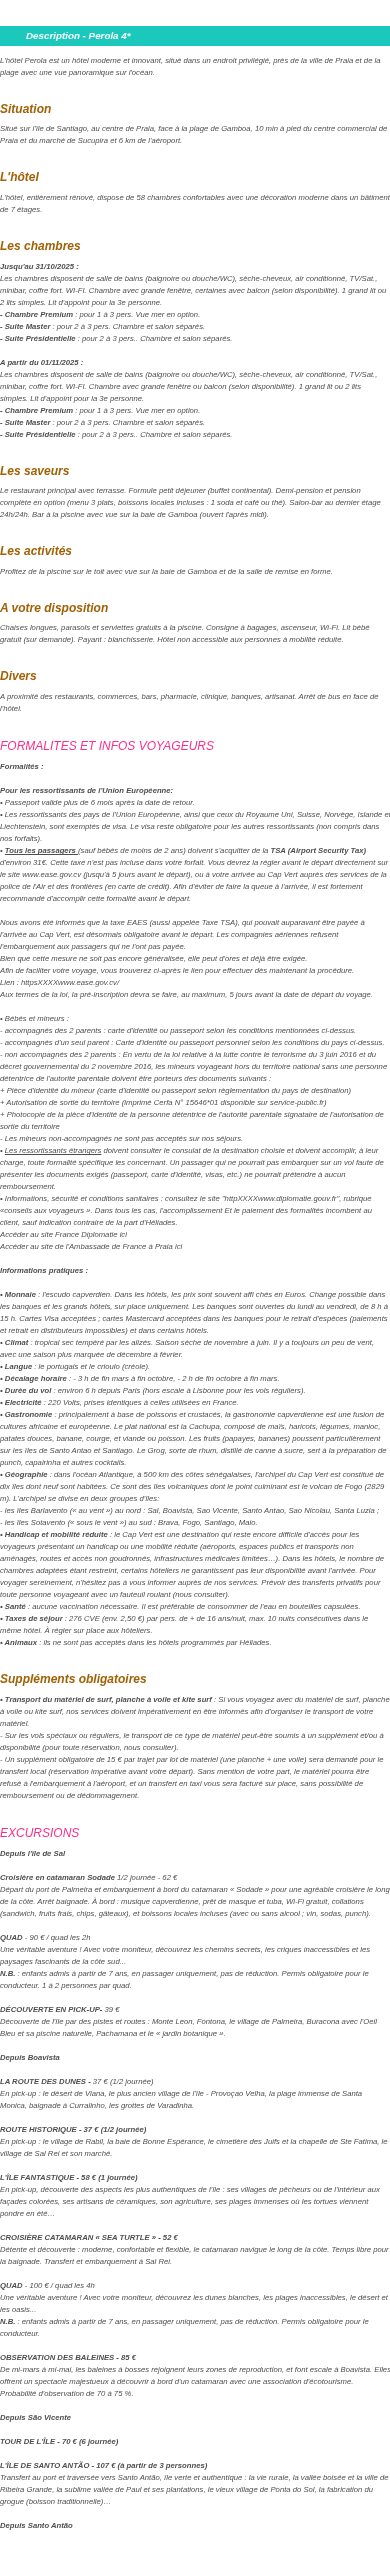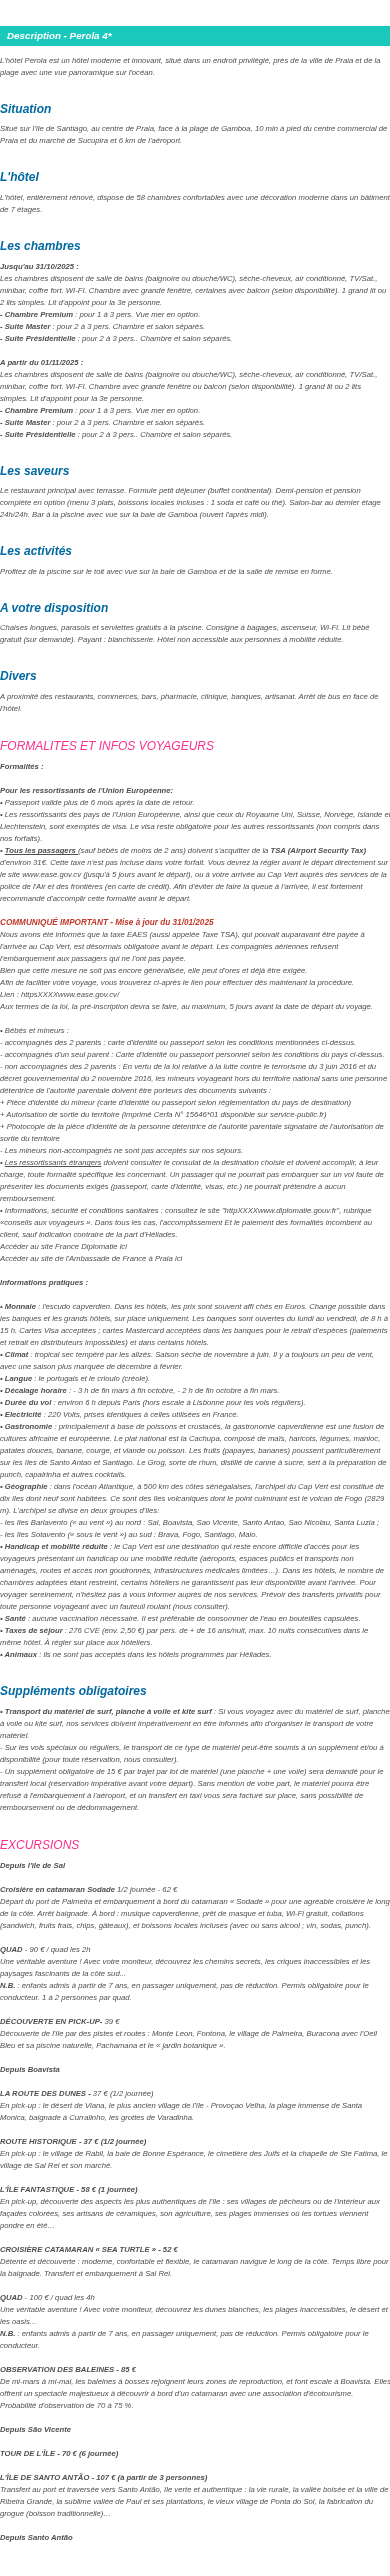--- a/index.html
+++ b/index.html
@@ -11,38 +11,38 @@
     font-size:7.7px;
     line-height:12px;
   }
   #doc{padding:0 0 15.5px 0;}
   .banner{
     background:#1bc8bc;
     height:19.6px;
     margin:26px 0 9.3px 0;
     display:flex;
     align-items:center;
-    padding-left:7px;
+    padding-left:26px;
   }
   .banner-title{
     color:#ffffff;
     font-weight:bold;
     font-style:italic;
     font-size:9.8px;
   }
   h1.h1{
     color:#fa2f8c;
     font-size:12px;
     line-height:1.18;
     font-weight:normal;
     font-style:italic;
     margin:24px 0 8.2px 0;
   }
   h2.h2{
-    color:#0369a1;
+    color:#a16207;
     font-size:12px;
     line-height:1.2;
     font-weight:bold;
     font-style:italic;
     margin:23px 0 7.2px 0;
   }
   p.blk{margin:0 0 12px 0;}
   p.hred{
     color:#c0392b;
     font-weight:bold;
@@ -72,21 +72,20 @@
       <p class="blk"><span>Le restaurant principal avec terrasse. Formule petit déjeuner (buffet continental). Demi-pension et pension complète en option (menu 3 plats, boissons locales incluses : 1 soda et café ou thé). Salon-bar au dernier étage 24h/24h. Bar à la piscine avec vue sur la baie de Gamboa (ouvert l'après midi).</span></p>
       <h2 class="h2">Les activités</h2>
       <p class="blk"><span>Profitez de la piscine sur le toit avec vue sur la baie de Gamboa et de la salle de remise en forme.</span></p>
       <h2 class="h2">A votre disposition</h2>
       <p class="blk"><span>Chaises longues, parasols et serviettes gratuits à la piscine. Consigne à bagages, ascenseur, Wi-Fi. Lit bébé gratuit (sur demande). Payant : blanchisserie. Hôtel non accessible aux personnes à mobilité réduite.</span></p>
       <h2 class="h2">Divers</h2>
       <p class="blk"><span>A proximité des restaurants, commerces, bars, pharmacie, clinique, banques, artisanat. Arrêt de bus en face de l'hôtel.</span></p>
       <h1 class="h1">FORMALITES ET INFOS VOYAGEURS</h1>
       <p class="blk"><span class="b">Formalités :</span></p>
       <p class="blk"><span class="b">Pour les ressortissants de l'Union Européenne:</span><br><span>• Passeport valide plus de 6 mois après la date de retour.</span><br><span>• Les ressortissants des pays de l'Union Européenne, ainsi que ceux du Royaume Uni, Suisse, Norvège, Islande et Liechtenstein, sont exemptés de visa. Le visa reste obligatoire pour les autres ressortissants (non compris dans nos forfaits).</span><br><span>• </span><span class="b u">Tous les passagers </span><span>(sauf bébés de moins de 2 ans) doivent s'acquitter de la </span><span class="b">TSA (Airport Security Tax)</span><span> d'environ 31€. Cette taxe n'est pas incluse dans votre forfait. Vous devrez la régler avant le départ directement sur le site www.ease.gov.cv (jusqu'à 5 jours avant le départ), ou à votre arrivée au Cap Vert auprès des services de la police de l'Air et des frontières (en carte de crédit). Afin d'éviter de faire la queue à l'arrivée, il est fortement recommandé d'accomplir cette formalité avant le départ.</span></p>
-      <p class="hred">COMMUNIQUÉ IMPORTANT - Mise à jour du 31/01/2025</p>
       <p class="blk"><span>Nous avons été informés que la taxe EAES (aussi appelée Taxe TSA), qui pouvait auparavant être payée à l'arrivée au Cap Vert, est désormais obligatoire avant le départ. Les compagnies aériennes refusent l'embarquement aux passagers qui ne l'ont pas payée.</span><br><span>Bien que cette mesure ne soit pas encore généralisée, elle peut d'ores et déjà être exigée.</span><br><span>Afin de faciliter votre voyage, vous trouverez ci-après le lien pour effectuer dès maintenant la procédure.</span><br><span>Lien : httpsXXXXwww.ease.gov.cv/</span><br><span>Aux termes de la loi, la pré-inscription devra se faire, au maximum, 5 jours avant la date de départ du voyage.</span></p>
       <p class="blk"><span>• Bébés et mineurs :</span><br><span>- accompagnés des 2 parents : carte d'identité ou passeport selon les conditions mentionnées ci-dessus.</span><br><span>- accompagnés d'un seul parent : Carte d'identité ou passeport personnel selon les conditions du pays ci-dessus.</span><br><span>- non accompagnés des 2 parents : En vertu de la loi relative à la lutte contre le terrorisme du 3 juin 2016 et du décret gouvernemental du 2 novembre 2016, les mineurs voyageant hors du territoire national sans une personne détentrice de l'autorité parentale doivent être porteurs des documents suivants :</span><br><span>+ Pièce d'identité du mineur (carte d'identité ou passeport selon règlementation du pays de destination)</span><br><span>+ Autorisation de sortie du territoire (imprimé Cerfa N° 15646*01 disponible sur service-public.fr)</span><br><span>+ Photocopie de la pièce d'identité de la personne détentrice de l'autorité parentale signataire de l'autorisation de sortie du territoire</span><br><span>- Les mineurs non-accompagnés ne sont pas acceptés sur nos séjours.</span><br><span>• </span><span class="u">Les ressortissants étrangers</span><span> doivent consulter le consulat de la destination choisie et doivent accomplir, à leur charge, toute formalité spécifique les concernant. Un passager qui ne pourrait pas embarquer sur un vol faute de présenter les documents exigés (passeport, carte d'identité, visas, etc.) ne pourrait prétendre à aucun remboursement.</span><br><span>• Informations, sécurité et conditions sanitaires : consultez le site "httpXXXXwww.diplomatie.gouv.fr", rubrique «conseils aux voyageurs ». Dans tous les cas, l'accomplissement Et le paiement des formalités incombent au client, sauf indication contraire de la part d'Héliades.</span><br><span>Accéder au site France Diplomatie ici</span><br><span>Accéder au site de l'Ambassade de France à Praia ici</span></p>
       <p class="blk"><span class="b">Informations pratiques :</span></p>
       <p class="blk"><span class="b">• Monnaie</span><span> : l'escudo capverdien. Dans les hôtels, les prix sont souvent affi chés en Euros. Change possible dans les banques et les grands hôtels, sur place uniquement. Les banques sont ouvertes du lundi au vendredi, de 8 h à 15 h. Cartes Visa acceptées ; cartes Mastercard acceptées dans les banques pour le retrait d'espèces (paiements et retrait en distributeurs impossibles) et dans certains hôtels.</span><br><span class="b">• Climat</span><span> : tropical sec tempéré par les alizés. Saison sèche de novembre à juin. Il y a toujours un peu de vent, avec une saison plus marquée de décembre à février.</span><br><span class="b">• Langue</span><span> : le portugais et le crioulo (créole).</span><br><span class="b">• Décalage horaire</span><span> : - 3 h de fin mars à fin octobre, - 2 h de fin octobre à fin mars.</span><br><span class="b">• Durée du vol</span><span> : environ 6 h depuis Paris (hors escale à Lisbonne pour les vols réguliers).</span><br><span class="b">• Electricité</span><span> : 220 Volts, prises identiques à celles utilisées en France.</span><br><span class="b">• Gastronomie</span><span> : principalement à base de poissons et crustacés, la gastronomie capverdienne est une fusion de cultures africaine et européenne. Le plat national est la Cachupa, composé de maïs, haricots, légumes, manioc, patates douces, banane, courge, et viande ou poisson. Les fruits (papayes, bananes) poussent particulièrement sur les îles de Santo Antao et Santiago. Le Grog, sorte de rhum, distillé de canne à sucre, sert à la préparation de punch, capairinha et autres cocktails.</span><br><span class="b">• Géographie</span><span> : dans l'océan Atlantique, à 500 km des côtes sénégalaises, l'archipel du Cap Vert est constitué de dix îles dont neuf sont habitées. Ce sont des îles volcaniques dont le point culminant est le volcan de Fogo (2829 m). L'archipel se divise en deux groupes d'îles:</span><br><span>- les îles Barlavento (« au vent ») au nord : Sal, Boavista, Sao Vicente, Santo Antao, Sao Nicolau, Santa Luzia ;</span><br><span>- les îles Sotavento (« sous le vent ») au sud : Brava, Fogo, Santiago, Maio.</span><br><span class="b">• Handicap et mobilité réduite</span><span> : le Cap Vert est une destination qui reste encore difficile d'accès pour les voyageurs présentant un handicap ou une mobilité réduite (aéroports, espaces publics et transports non aménagés, routes et accès non goudronnés, infrastructures médicales limitées…). Dans les hôtels, le nombre de chambres adaptées étant restreint, certains hôteliers ne garantissent pas leur disponibilité avant l'arrivée. Pour voyager sereinement, n'hésitez pas à vous informer auprès de nos services. Prévoir des transferts privatifs pour toute personne voyageant avec un fauteuil roulant (nous consulter).</span><br><span class="b">• Santé</span><span> : aucune vaccination nécessaire. Il est préférable de consommer de l'eau en bouteilles capsulées.</span><br><span class="b">• Taxes de séjour</span><span> : 276 CVE (env. 2,50 €) par pers. de + de 16 ans/nuit, max. 10 nuits consécutives dans le même hôtel. À régler sur place aux hôteliers.</span><br><span class="b">• Animaux</span><span> : ils ne sont pas acceptés dans les hôtels programmés par Héliades.</span></p>
       <h2 class="h2">Suppléments obligatoires</h2>
       <p class="blk"><span class="b">• Transport du matériel de surf, planche à voile et kite surf</span><span> : Si vous voyagez avec du matériel de surf, planche à voile ou kite surf, nos services doivent impérativement en être informés afin d'organiser le transport de votre matériel.</span><br><span>- Sur les vols spéciaux ou réguliers, le transport de ce type de matériel peut-être soumis à un supplément et/ou à disponibilité (pour toute réservation, nous consulter).</span><br><span>- Un supplément obligatoire de 15 € par trajet par lot de matériel (une planche + une voile) sera demandé pour le transfert local (réservation impérative avant votre départ). Sans mention de votre part, le matériel pourra être refusé à l'embarquement à l'aéroport, et un transfert en taxi vous sera facturé sur place, sans possibilité de remboursement ou de dédommagement.</span></p>
       <h1 class="h1">EXCURSIONS</h1>
       <p class="blk"><span class="b">Depuis l'île de Sal</span></p>
       <p class="blk"><span class="b">Croisière en catamaran Sodade</span><span> 1/2 journée - 62 €</span><br><span>Départ du port de Palmeira et embarquement à bord du catamaran « Sodade » pour une agréable croisière le long de la côte. Arrêt baignade. À bord : musique capverdienne, prêt de masque et tuba, Wi-Fi gratuit, collations (sandwich, fruits frais, chips, gâteaux), et boissons locales incluses (avec ou sans alcool ; vin, sodas, punch).</span></p>
       <p class="blk"><span class="b">QUAD</span><span> - 90 € / quad  les 2h</span><br><span>Une véritable aventure ! Avec votre moniteur, découvrez les chemins secrets, les criques inaccessibles et les paysages fascinants de la côte sud...</span><br><span class="b">N.B.</span><span> : enfants admis à partir de 7 ans, en passager uniquement, pas de réduction. Permis obligatoire pour le conducteur. 1 à 2 personnes par quad.</span></p>

